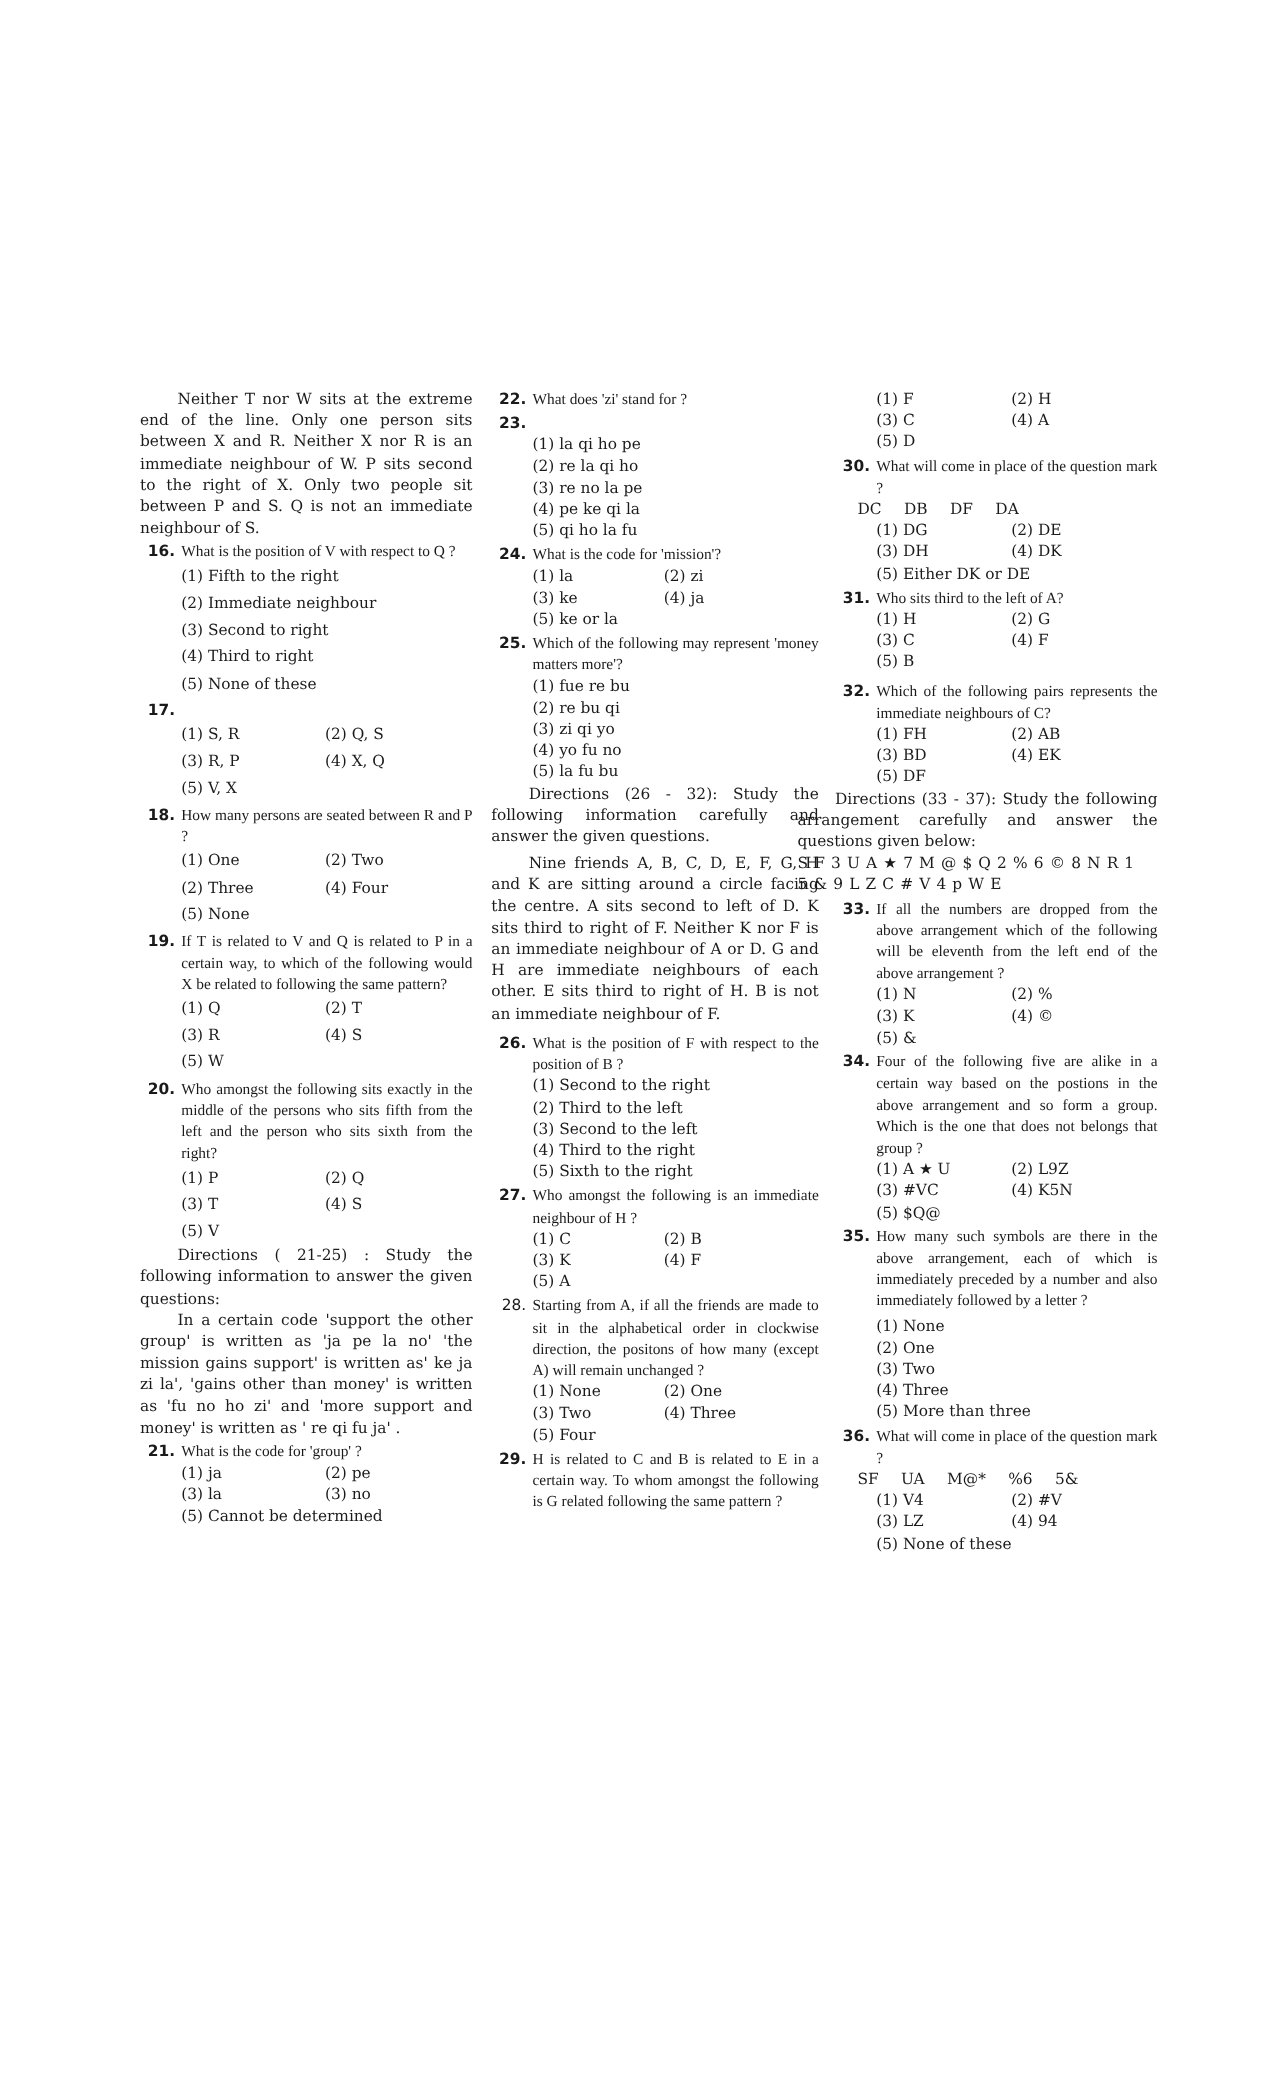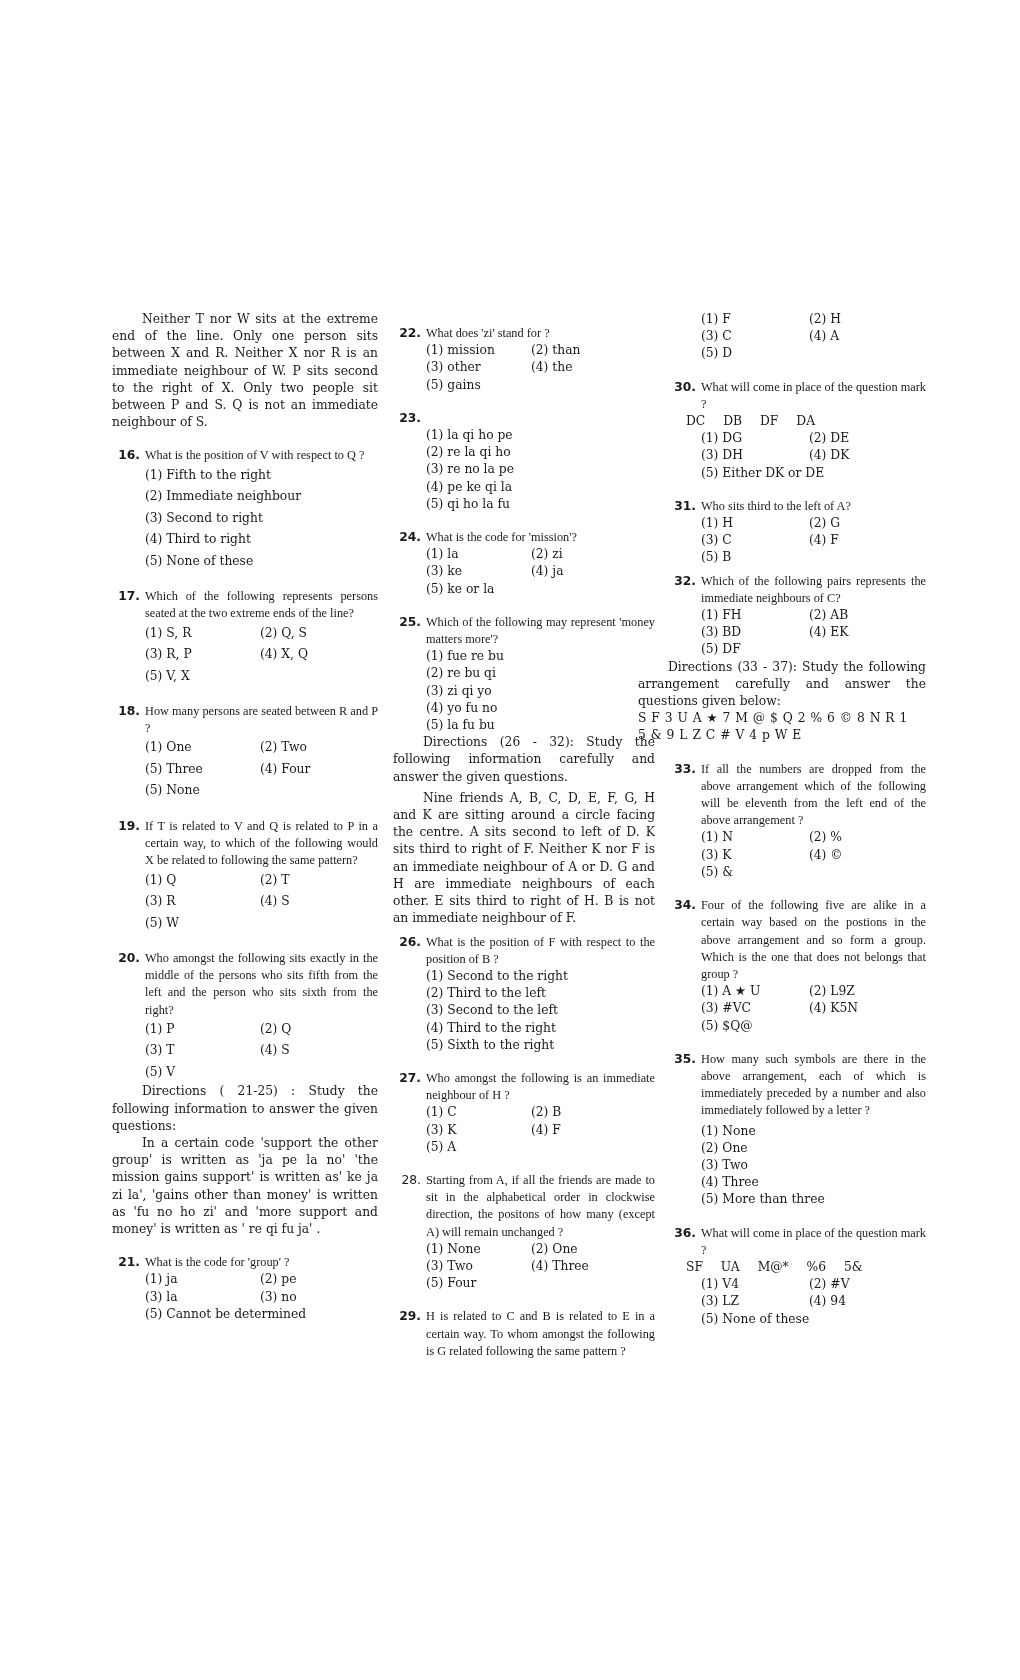--- a/index.html
+++ b/index.html
@@ -4,21 +4,21 @@
 <style>
   html, body { margin: 0; padding: 0; background: #ffffff; }
   body { width: 1020px; height: 1680px; position: relative; overflow: hidden;
          font-family: "DejaVu Serif", "Liberation Serif", serif; color: #1a1a1a; }
   .col { position: absolute; top: 311px; font-size: 12.3px; line-height: 17.2px; }
   #col1 { left: 112px; width: 266px; }
   #col2 { left: 393px; width: 262px; }
   #col3 { left: 668px; width: 258px; }
   .para { text-align: justify; margin: 0; }
   .para.indent { text-indent: 30px; }
-  .q { display: flex; margin-top: 16px; }
+  .q { display: flex; margin-top: 2px; }
   .q .num { font-family: "DejaVu Sans", "Liberation Sans", sans-serif; font-weight: bold;
             width: 28px; flex: none; text-align: right; padding-right: 5px; font-size: 12.3px; }
   .q .text { flex: 1; text-align: justify; font-family: Liberation Serif, serif; }
   .opts { margin-left: 33px; }
   .opts.tall .opt-row { line-height: 21.5px; }
   .opt-row { display: flex; }
   .opt-row .opt { width: 115px; flex: none; }
   .opt-row .opt.wide { width: auto; }
   .dir-label { font-weight: normal; }
   .seq { margin: 0; letter-spacing: 0.5px; }
@@ -47,21 +47,20 @@
     <div class="opt-row">
         <span class="opt wide">(4) Third to right</span>
       </div>
     <div class="opt-row">
         <span class="opt wide">(5) None of these</span>
       </div>
   </div>
 
   <div class="q">
     <span class="num">17.</span>
-    <span class="text">Which of the following represents persons seated at the two extreme ends of the line?</span>
   </div>
   <div class="opts tall">
     <div class="opt-row">
         <span class="opt">(1) S, R</span>
         <span class="opt">(2) Q, S</span>
       </div>
     <div class="opt-row">
         <span class="opt">(3) R, P</span>
         <span class="opt">(4) X, Q</span>
       </div>
@@ -73,21 +72,21 @@
   <div class="q">
     <span class="num">18.</span>
     <span class="text">How many persons are seated between R and P ?</span>
   </div>
   <div class="opts tall">
     <div class="opt-row">
         <span class="opt">(1) One</span>
         <span class="opt">(2) Two</span>
       </div>
     <div class="opt-row">
-        <span class="opt">(5) Three</span>
+        <span class="opt">(2) Three</span>
         <span class="opt">(4) Four</span>
       </div>
     <div class="opt-row">
         <span class="opt">(5) None</span>
       </div>
   </div>
 
   <div class="q">
     <span class="num">19.</span>
     <span class="text">If T is related to V and Q is related to P in a certain way, to which of the following would X be related to following the same pattern?</span>
@@ -143,33 +142,20 @@
     <div class="opt-row">
         <span class="opt wide">(5) Cannot be determined</span>
       </div>
   </div>
 </div>
 
 <div id="col2" class="col" style="top:309px;">
   <div class="q">
     <span class="num">22.</span>
     <span class="text">What does 'zi' stand for ?</span>
-  </div>
-  <div class="opts">
-    <div class="opt-row">
-        <span class="opt" style="width:105px">(1) mission</span>
-        <span class="opt">(2) than</span>
-      </div>
-    <div class="opt-row">
-        <span class="opt" style="width:105px">(3) other</span>
-        <span class="opt">(4) the</span>
-      </div>
-    <div class="opt-row">
-        <span class="opt">(5) gains</span>
-      </div>
   </div>
 
   <div class="q">
     <span class="num">23.</span>
   </div>
   <div class="opts">
     <div class="opt-row">
         <span class="opt wide">(1) la qi ho pe</span>
       </div>
     <div class="opt-row">

